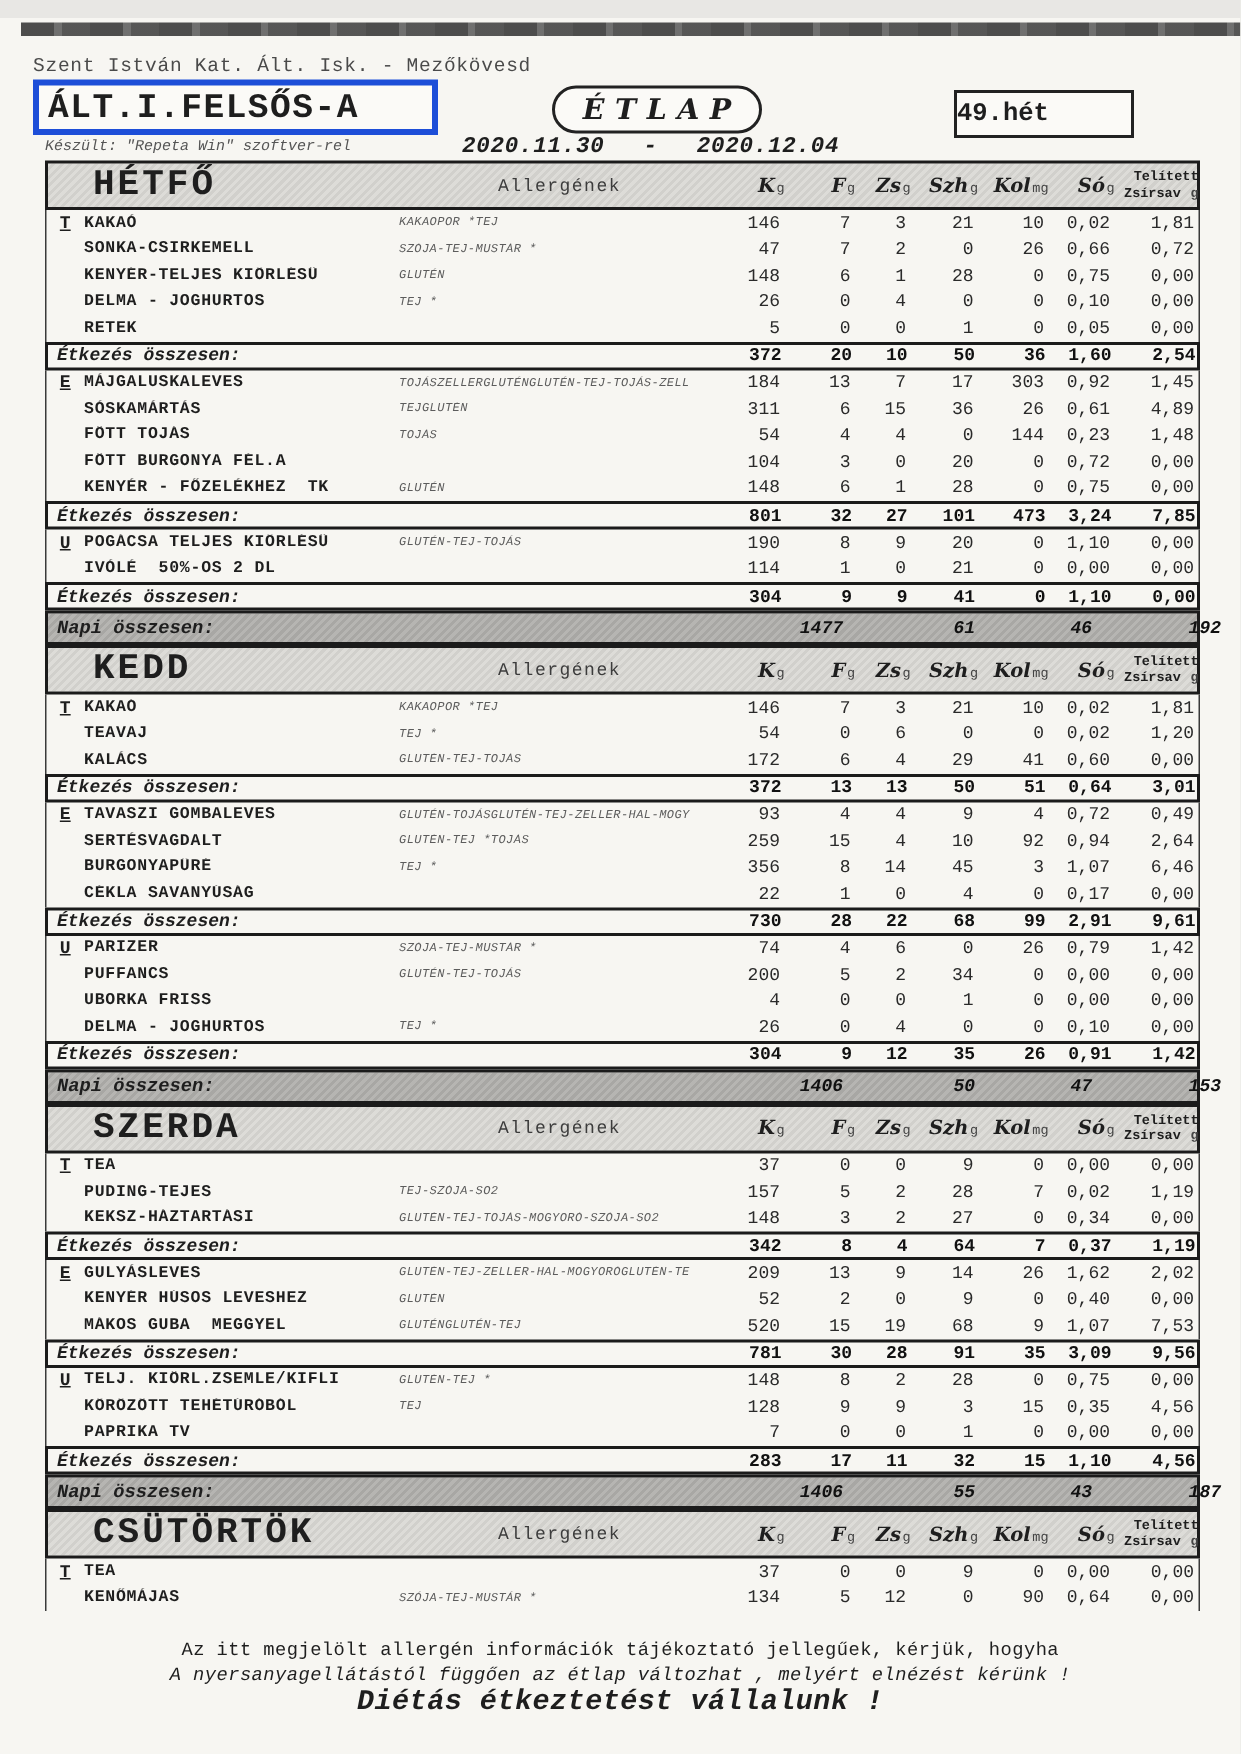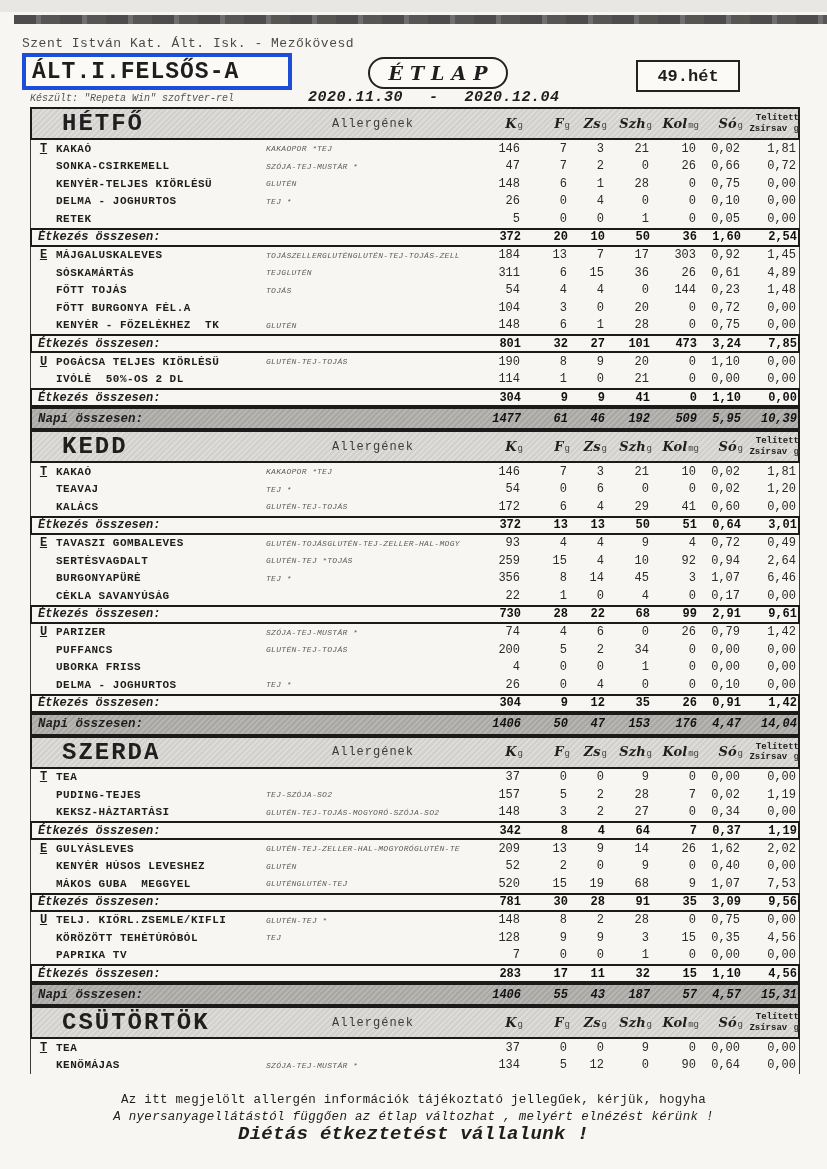--- a/index.html
+++ b/index.html
@@ -24,23 +24,23 @@
   }
   .etlap-box {
     position:absolute; top:45px; left:368px; width:140px; height:32px;
     border:2px solid #222; border-radius:16px; background:#fbfaf7;
     display:flex; align-items:center; justify-content:center;
     font-family:"DejaVu Serif","Liberation Serif",serif;
     font-style:italic; font-weight:bold; font-size:19px; letter-spacing:7px;
     padding-left:7px;
   }
   .week-box {
-    position:absolute; top:48px; left:636px; width:104px; height:32px;
+    position:absolute; top:48px; left:636px; width:120px; height:32px;
     border:2px solid #222; background:#fbfaf7;
-    display:flex; align-items:center; justify-content:center;
+    display:flex; align-items:center; justify-content:flex-start;
     font-size:17px; font-weight:bold;
   }
   .made-line { position:absolute; top:81px; left:30px; font-size:10px; font-style:italic; color:#555; }
   .date-line { position:absolute; top:77px; left:308px; font-size:15px; font-weight:bold; font-style:italic; letter-spacing:.5px; }
   .date-line span { margin-right:26px; }
   .date-line span:last-child { margin-right:0; }
 
   .menu-table { position:absolute; top:95px; left:30px; width:770px; }
 
   .day-header {
@@ -77,20 +77,21 @@
     grid-template-columns:447px 47px 47px 37px 45px 47px 44px 56px;
     height:19px; border:2px solid #1b1b1b; background:#f7f6f2;
   }
   .row-total .total-label { font-size:12px; font-weight:bold; font-style:italic; padding-left:6px; }
   .row-total .num { font-weight:bold; color:#111; }
 
   .row-napi {
     grid-template-columns:447px 47px 47px 37px 45px 47px 44px 56px;
     height:23px; border:2px solid #1b1b1b;
     background:repeating-linear-gradient(135deg,#b6b5b2 0 2px,#a8a7a4 2px 4px);
+    gap:41px;
   }
   .row-napi .total-label { font-size:12.5px; font-weight:bold; font-style:italic; padding-left:6px; }
   .row-napi .num { font-weight:bold; font-style:italic; color:#111; }
 
   .footer { position:absolute; top:1080px; left:0; width:100%; text-align:center; line-height:17px; }
   .footer .f1 { font-size:12.5px; letter-spacing:.3px; }
   .footer .f2 { font-size:12.5px; font-style:italic; letter-spacing:.3px; }
   .footer .f3 { font-size:12.5px; font-style:italic; letter-spacing:.3px; }
   .footer .f4 { font-size:19px; font-style:italic; font-weight:bold; letter-spacing:.3px; }
 </style>

